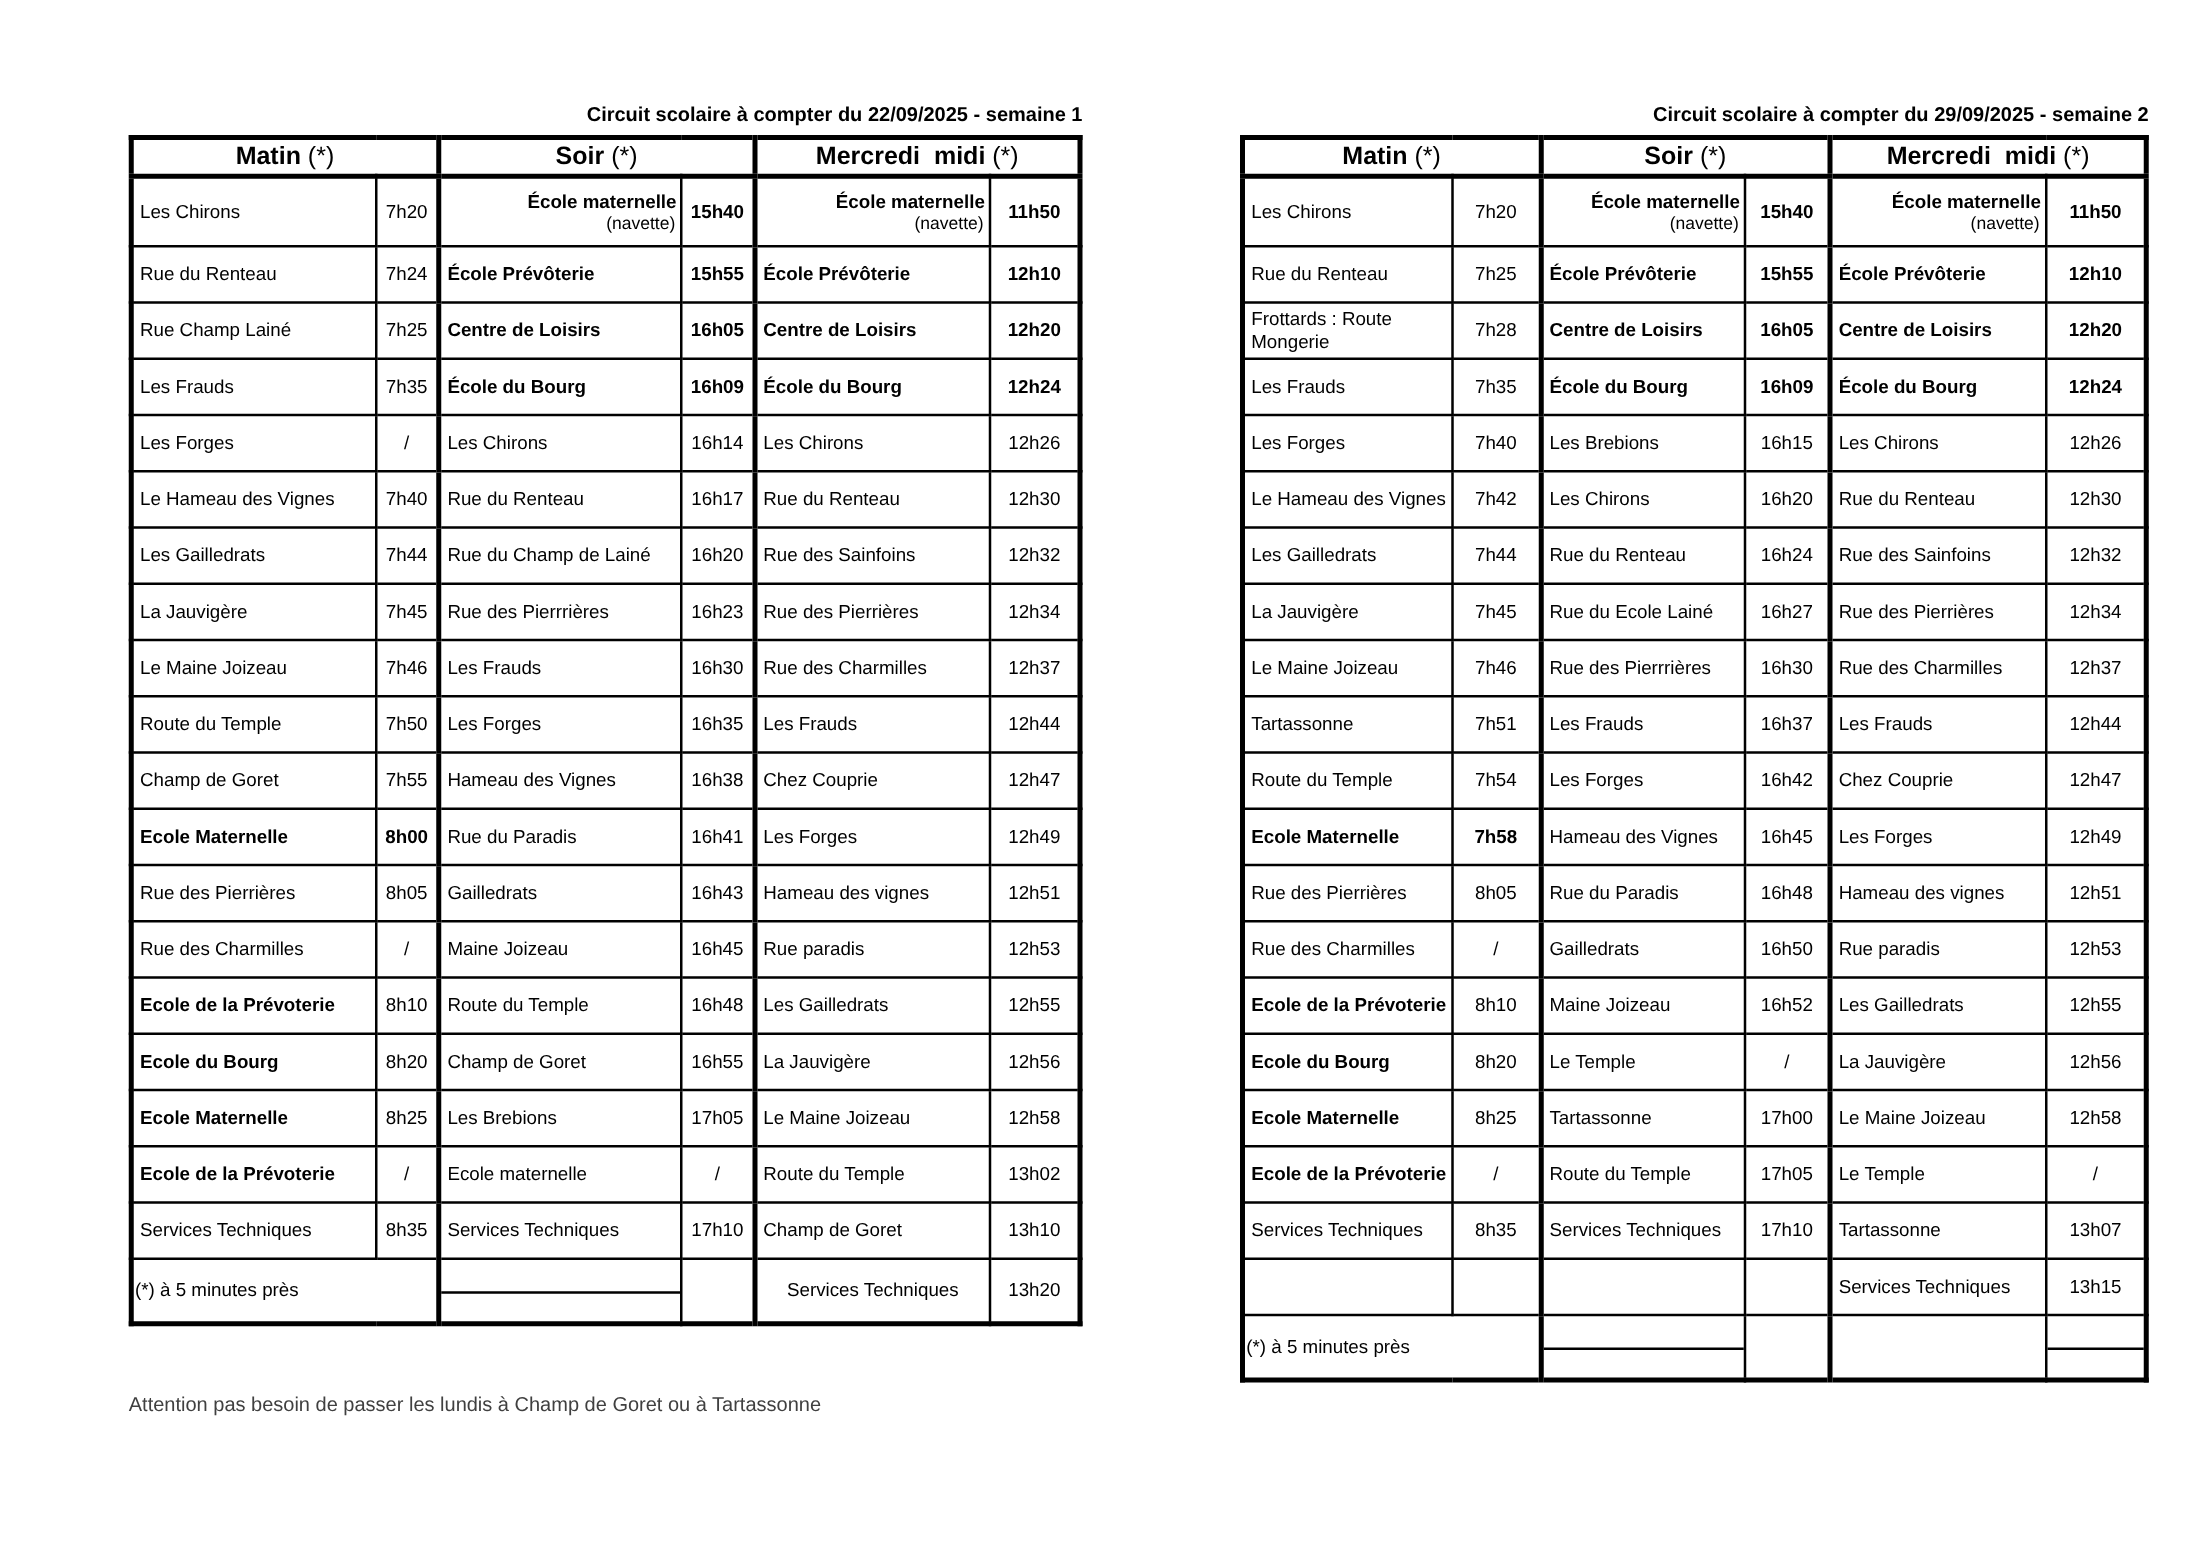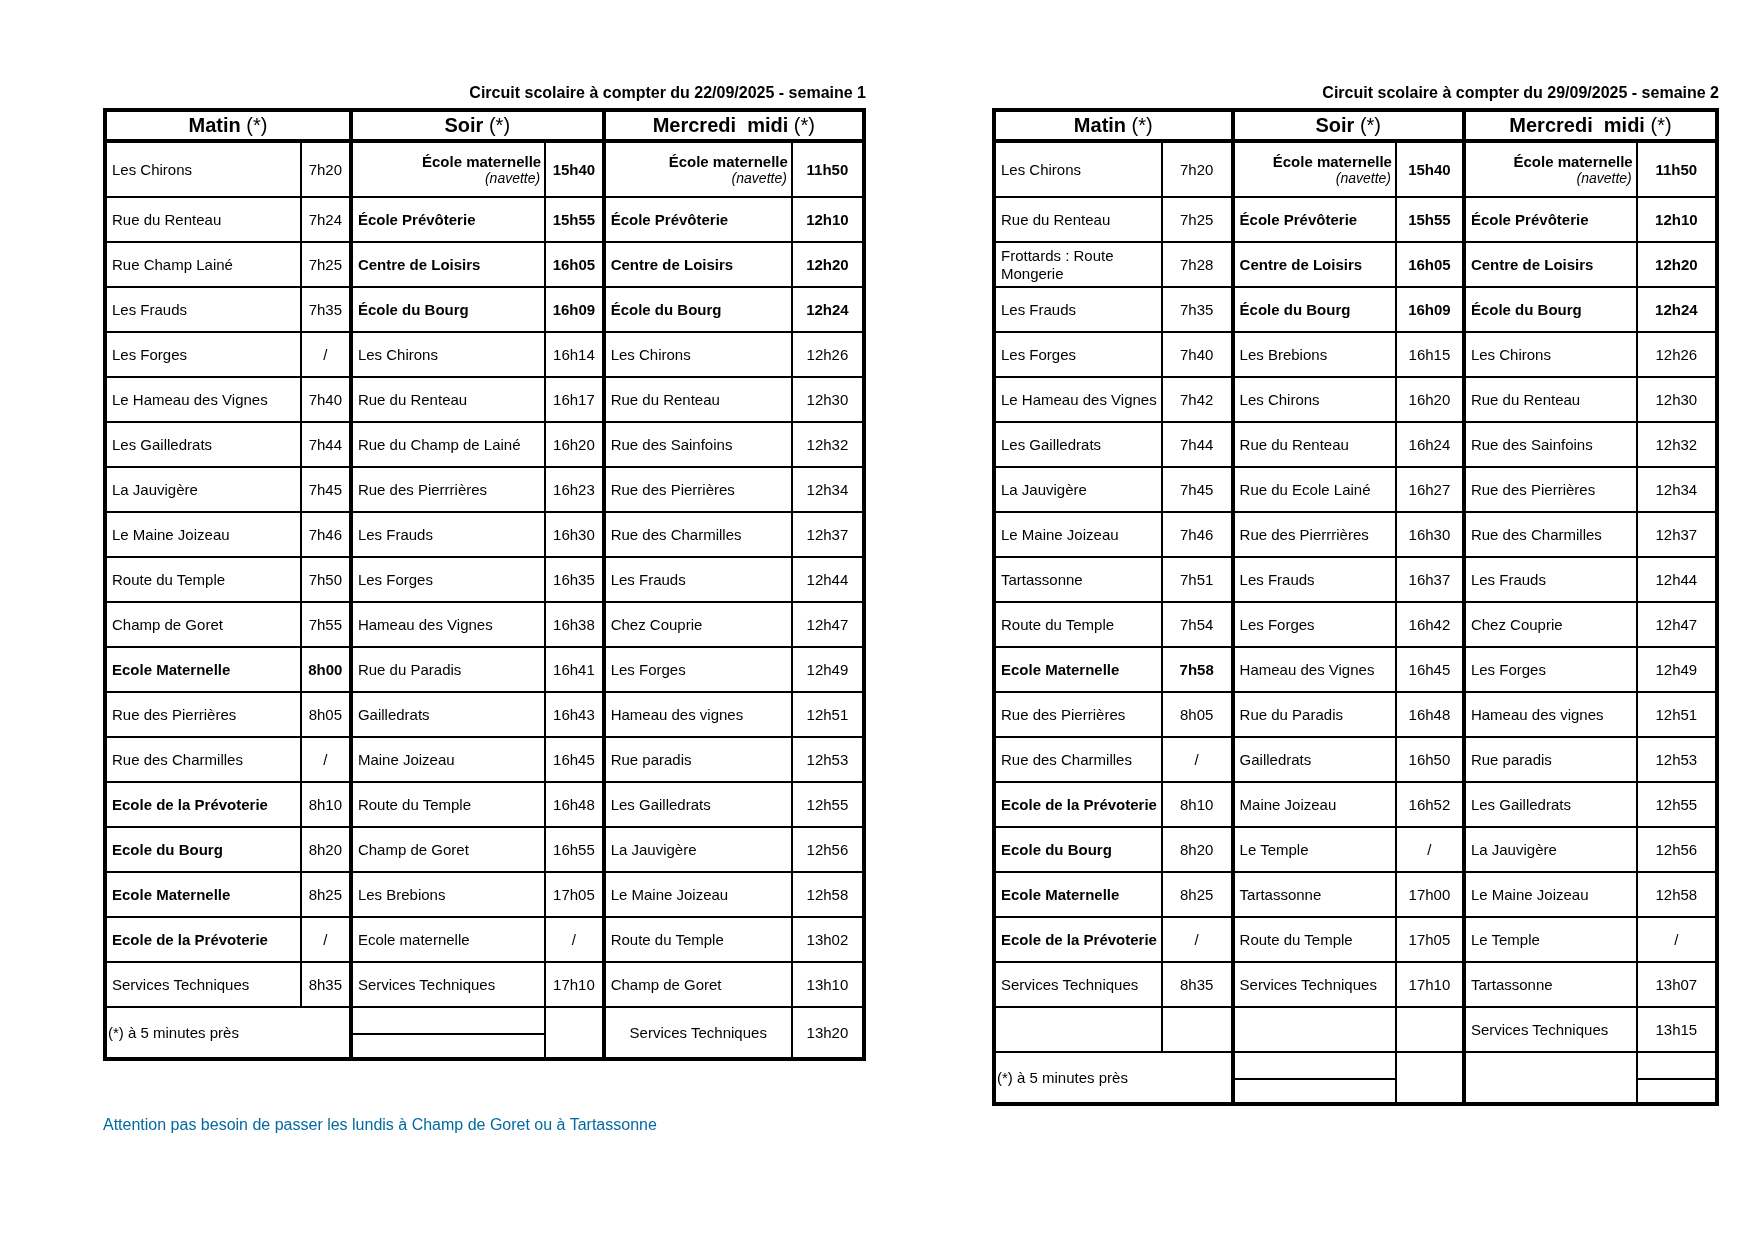--- a/index.html
+++ b/index.html
@@ -13,21 +13,21 @@
   th,td{border:2px solid #000;overflow:hidden;}
   th.hdr{height:27px;border-bottom:4px solid #000;font-size:20px;font-weight:normal;text-align:center;white-space:pre;padding:0 2px;}
   th.hdr b{font-weight:bold;}
   td.grp,th.grp{border-left:4px solid #000;}
   tbody tr{height:45px;}
   tbody tr.tall{height:56px;}
   td.nm{font-size:15px;text-align:left;padding:2px 3px 2px 5px;line-height:1.15;vertical-align:middle;}
   td.tm{font-size:15px;text-align:center;vertical-align:middle;padding:0 1px;}
   .b{font-weight:bold;}
   .nm1{text-align:right;}
-  .sub{text-align:right;font-size:14px;font-weight:normal;padding-right:1px;font-style:italic;}
+  .sub{text-align:right;font-size:14px;font-weight:normal;padding-right:1px;}
   tr.foot{height:52px;}
   tr.foot td{vertical-align:middle;}
   td.fnote{text-align:left;font-size:15px;}
   td.fc{position:relative;font-size:15px;text-align:center;}
   td.fc .mid{position:absolute;left:-1px;right:-1px;top:50%;border-top:2px solid #000;height:0;}
   .note{position:absolute;left:103px;top:1116px;font-size:16px;}
   
   .wk0 .c1{width:25.8%}.wk0 .c2{width:6.6%}.wk0 .c3{width:25.6%}.wk0 .c4{width:7.7%}.wk0 .c5{width:24.8%}.wk0 .c6{width:9.5%}
   .wk1 .c1{width:23.2%}.wk1 .c2{width:9.8%}.wk1 .c3{width:22.6%}.wk1 .c4{width:9.4%}.wk1 .c5{width:23.9%}.wk1 .c6{width:11.1%}
 </style>
@@ -419,15 +419,15 @@
             <td class="fc"></td>
             <td class="fc grp"></td>
             <td class="fc">
               <div class="mid"></div>
             </td>
           </tr>
         </tbody>
     </table>
   </section>
 
-  <div class="note" style="color: #0369a1;">Attention pas besoin de passer les lundis à Champ de Goret ou à Tartassonne</div>
+  <div class="note" style="color: #404040;">Attention pas besoin de passer les lundis à Champ de Goret ou à Tartassonne</div>
 
 </div>
 
 </body></html>

